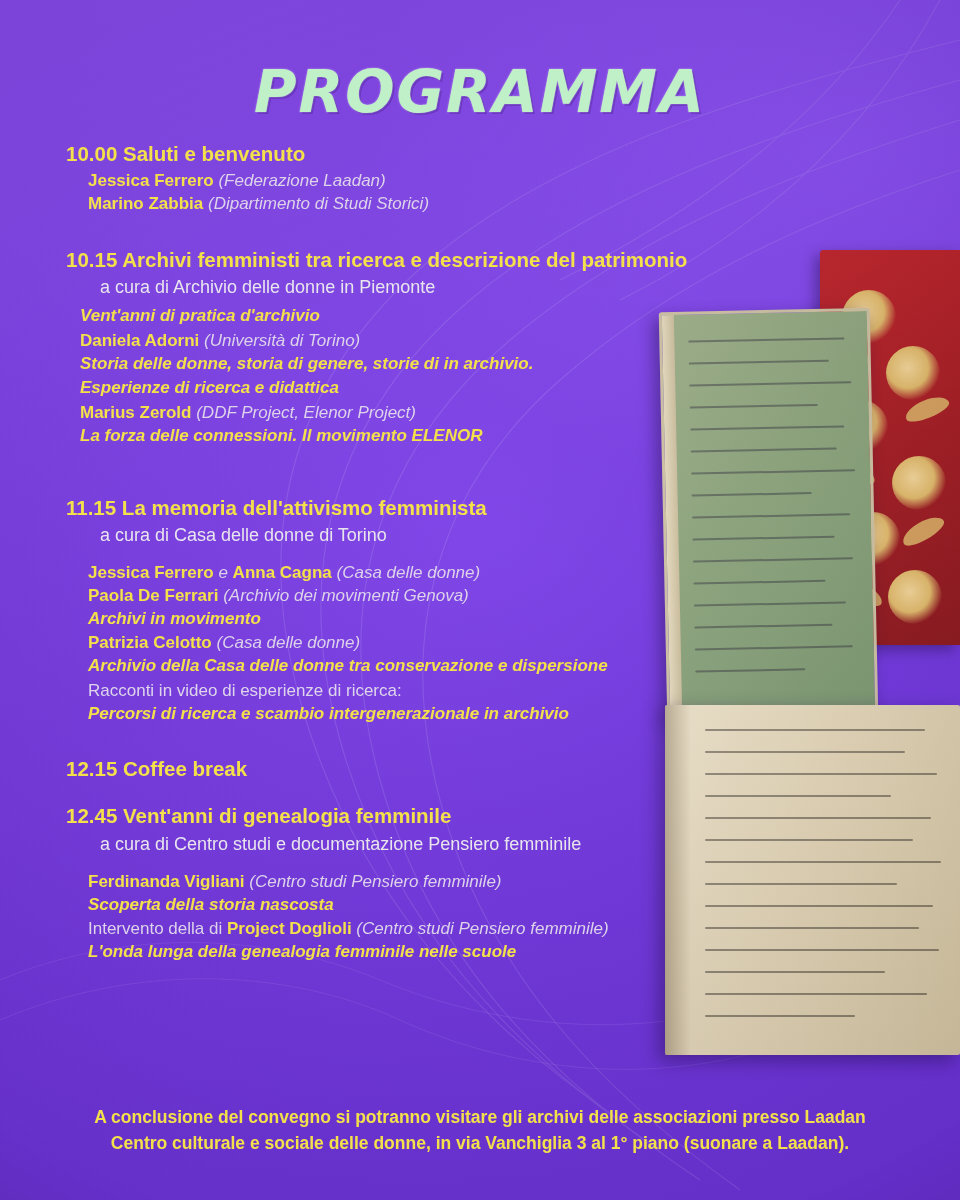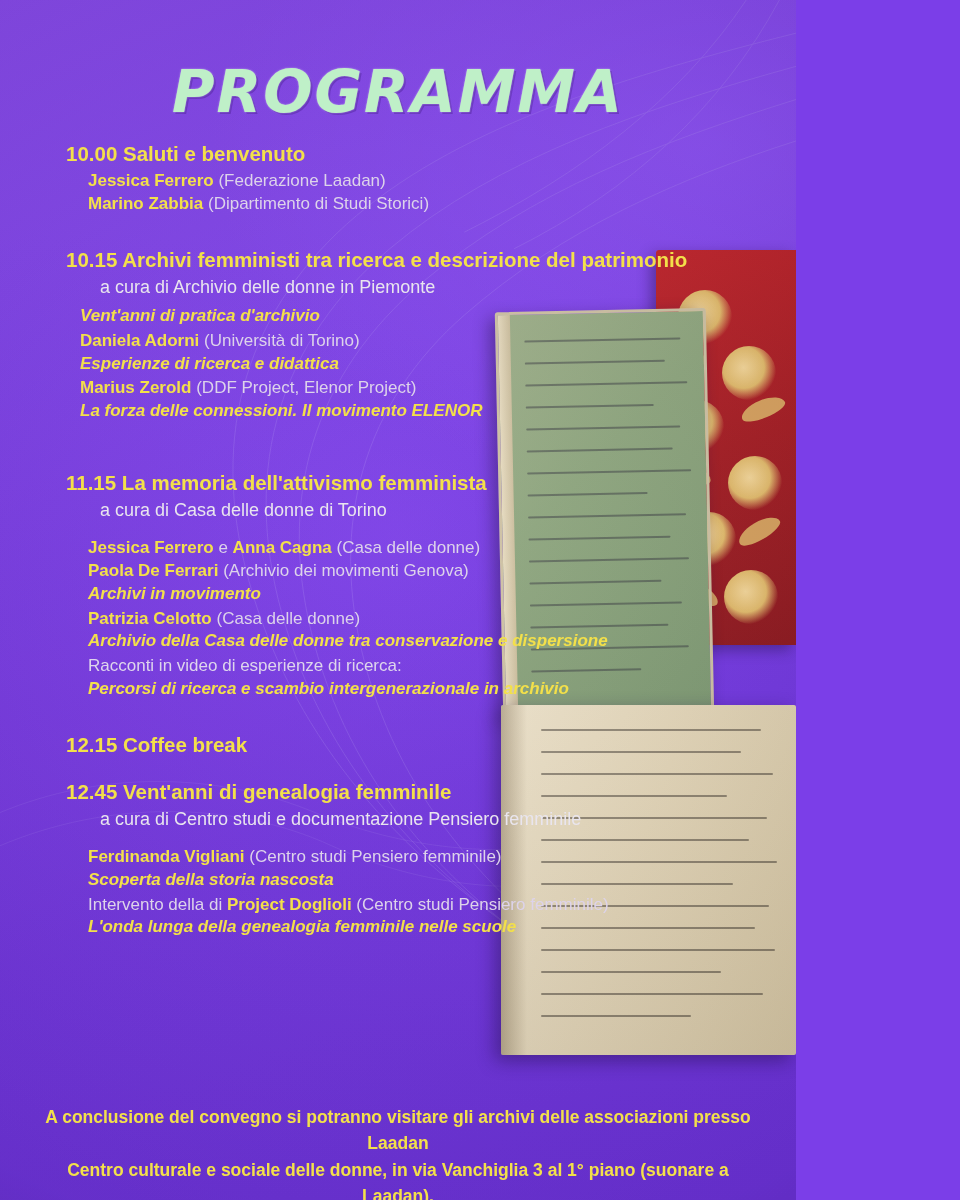--- a/index.html
+++ b/index.html
@@ -8,21 +8,21 @@
   }
   body {
     width: 960px;
     height: 1200px;
     font-family: "Liberation Sans", sans-serif;
     background: #7b3ee8;
     overflow: hidden;
   }
   .poster {
     position: relative;
-    width: 796px;
+    width: 960px;
     height: 1200px;
     overflow: hidden;
     background:
       radial-gradient(ellipse 700px 500px at 88% 12%, rgba(150,90,255,0.55) 0%, rgba(123,62,232,0) 70%),
       radial-gradient(ellipse 800px 700px at 10% 60%, rgba(120,55,225,0.5) 0%, rgba(123,62,232,0) 70%),
       linear-gradient(160deg, #8a4bf0 0%, #7c3fe9 35%, #7236e2 65%, #6f33df 100%);
   }
   
   .swirls {
     position: absolute;
@@ -86,20 +86,21 @@
     line-height: 1.34;
     margin-left: 14px;
     color: #e6dff0;
   }
   .entry .name {
     font-weight: bold;
     color: #f3e04a;
   }
   .entry .aff {
     color: #ddd3ea;
+    font-style: italic;
   }
   .entry .lead {
     color: #ddd3ea;
   }
   .talk {
     font-size: 17px;
     font-style: italic;
     font-weight: bold;
     color: #f3e04a;
     line-height: 1.34;
@@ -306,20 +307,21 @@
     <div class="gap-lg"></div>
 
     <div class="block">
       <div class="slot">10.15 Archivi femministi tra ricerca e descrizione del patrimonio</div>
       <div class="curator">a cura di Archivio delle donne in Piemonte</div>
       <div class="talk">Vent'anni di pratica d'archivio</div>
       <div class="entry">
         <span class="name">Daniela Adorni</span>
         <span class="aff">(Università di Torino)</span>
       </div>
+      <div class="talk">Storia delle donne, storia di genere, storie di in archivio.</div>
       <div class="talk">Esperienze di ricerca e didattica</div>
       <div class="entry">
         <span class="name">Marius Zerold</span>
         <span class="aff">(DDF Project, Elenor Project)</span>
       </div>
       <div class="talk">La forza delle connessioni. Il movimento ELENOR</div>
     </div>
 
     <div class="gap-lg"></div>
     <div class="gap-md"></div>

